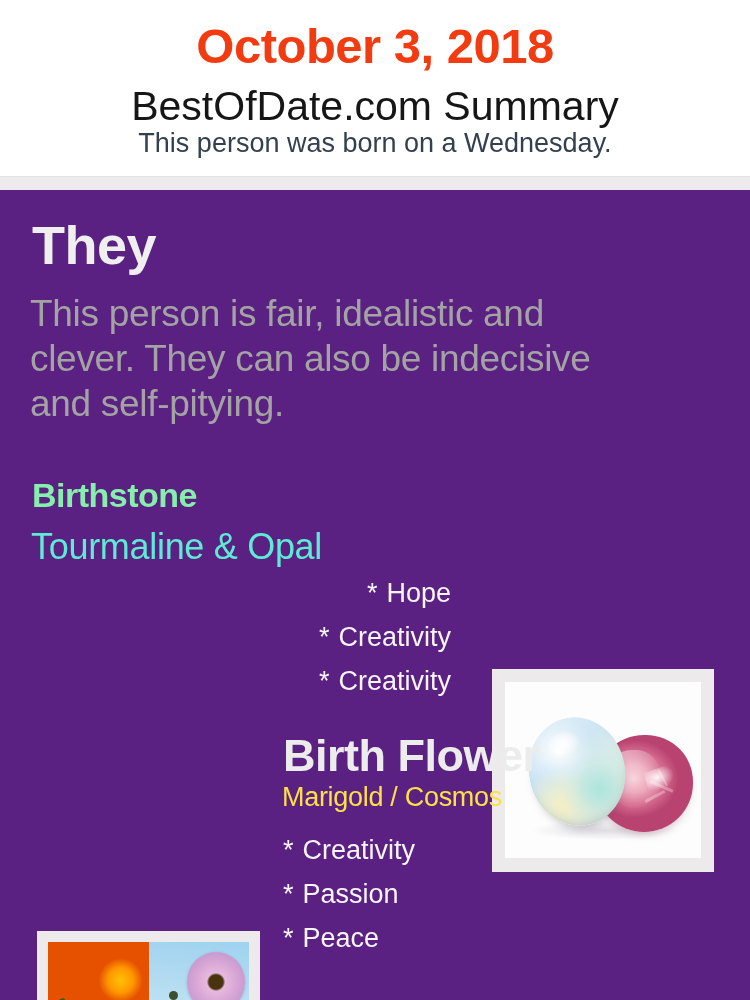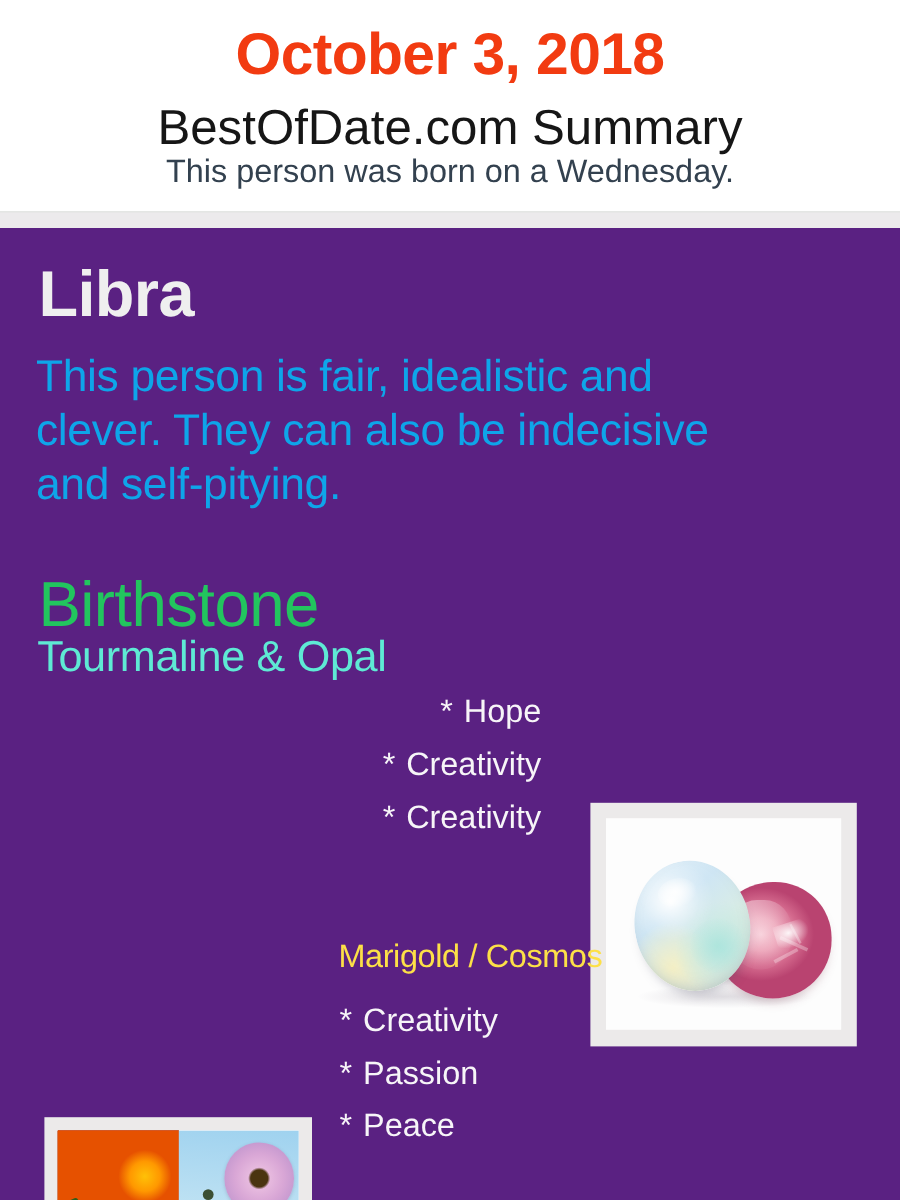--- a/index.html
+++ b/index.html
@@ -85,32 +85,32 @@
     color: #efefef;
     line-height: 1;
     letter-spacing: -0.5px;
   }
   .zodiac-desc {
     position: absolute;
     left: 30px; top: 101px;
     width: 590px;
     font-size: 37px;
     font-weight: 400;
-    color: #0ea5e9;
+    color: #a3a3a3;
     line-height: 1.22;
     letter-spacing: -0.3px;
   }
 
   
   .stone-title {
     position: absolute;
     left: 32px; top: 288px;
-    font-size: 53px;
-    font-weight: 400;
-    color: #22c55e;
+    font-size: 34px;
+    font-weight: 700;
+    color: #86efac;
     line-height: 1;
     letter-spacing: -0.5px;
   }
   .stone-names {
     position: absolute;
     left: 31px; top: 339px;
     font-size: 36px;
     font-weight: 400;
     color: #5eead4;
     line-height: 1;
@@ -312,21 +312,21 @@
 
   <div class="header">
     <div class="date-title">October 3, 2018</div>
     <div class="site-summary">BestOfDate.com Summary</div>
     <div class="born-line">This person was born on a Wednesday.</div>
   </div>
   <div class="header-divider"></div>
 
   <div class="body-panel">
 
-    <div class="zodiac-name">Libra</div>
+    <div class="zodiac-name">They</div>
     <div class="zodiac-desc">This person is fair, idealistic and clever. They can also be indecisive and self-pitying.</div>
 
     <div class="stone-title">Birthstone</div>
     <div class="stone-names">Tourmaline &amp; Opal</div>
     <div class="stone-traits">
       <div class="trait-row">
         <span class="trait-star">*</span><span>Hope</span>
       </div>
       <div class="trait-row">
         <span class="trait-star">*</span><span>Creativity</span>
@@ -343,20 +343,21 @@
           <div class="gem-pink">
             <div class="gem-facet gem-f1"></div>
             <div class="gem-facet gem-f2"></div>
             <div class="gem-facet gem-f3"></div>
           </div>
           <div class="gem-opal"></div>
         </div>
       </div>
     </div>
 
+    <div class="flower-title">Birth Flower</div>
     <div class="flower-names">Marigold / Cosmos</div>
     <div class="flower-traits">
       <div class="trait-row">
         <span class="trait-star">*</span><span>Creativity</span>
       </div>
       <div class="trait-row">
         <span class="trait-star">*</span><span>Passion</span>
       </div>
       <div class="trait-row">
         <span class="trait-star">*</span><span>Peace</span>

